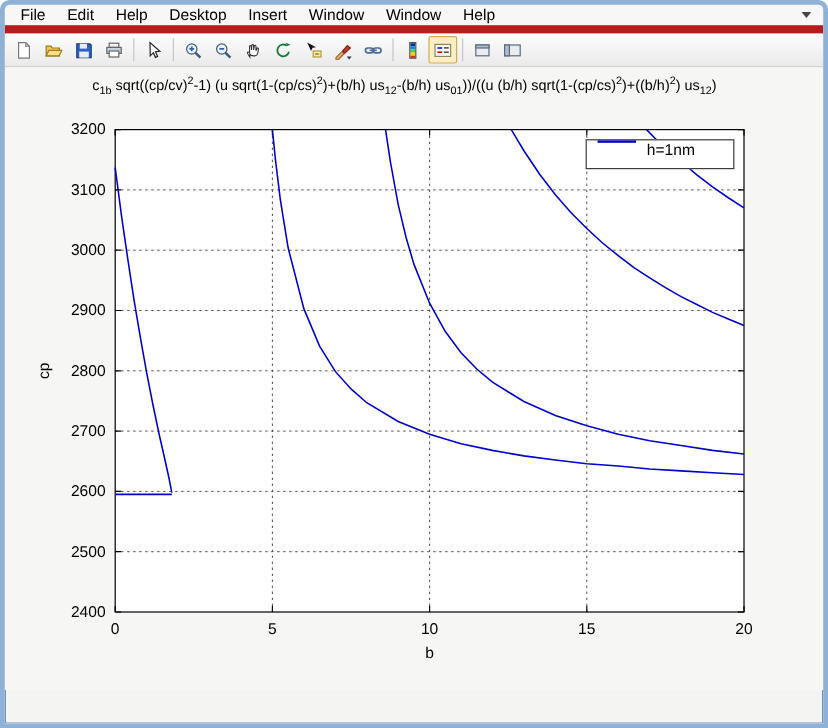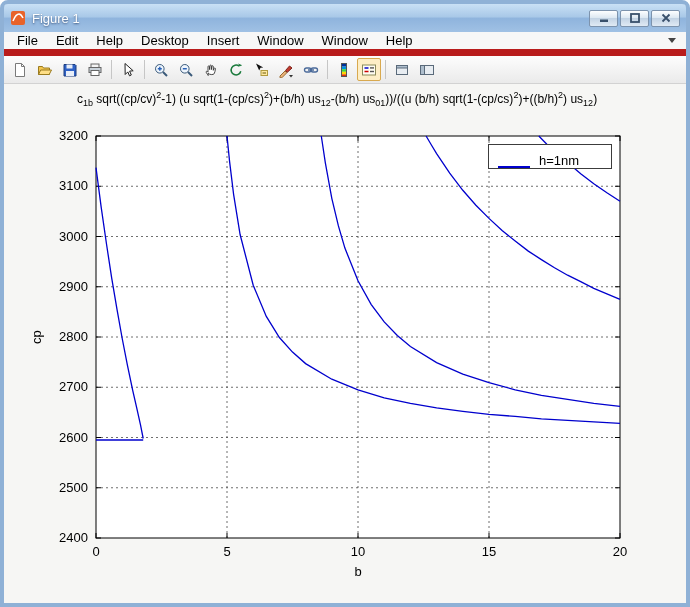--- a/index.html
+++ b/index.html
@@ -40,55 +40,29 @@
   .tb.active { background: #fdeec6; border-color: #d8a94f; }
   .sep { width: 1px; height: 19px; background: #c6c6c6; margin: 0 3px; flex: 0 0 auto; }
 
   .canvas { position: relative; height: 519px; background: #f6f6f4; }
   .plot-title { position: absolute; top: 6px; left: 0; right: 16px; text-align: center;
     font-size: 12px; color: #000; white-space: nowrap; }
   .plot-title sub, .plot-title sup { font-size: 9px; }
   #plot { position: absolute; left: 0; top: 0; }
 
   .legend { position: absolute; left: 484px; top: 60px; width: 124px; height: 25px;
-    background: #fff; border: 1px solid #3c3c3c; display: flex; align-items: flex-end; }
+    background: #fff; border: 1px solid #3c3c3c; display: flex; align-items: flex-start; }
   .legend-line { width: 32px; height: 0; border-top: 2px solid #0000cd; margin-left: 9px; }
   .legend-label { margin-left: 9px; font-size: 13px; color: #000; }
 </style>
 </head>
 <body>
 
 <div class="window">
 
-  <div class="titlebar">
-    <span class="app-icon">
-      <svg width="16" height="16" viewBox="0 0 16 16">
-        <rect x="1" y="1" width="14" height="14" rx="2" fill="#e8632a"></rect>
-        <path d="M3 11c2-5 4-7 6-7s3 2 4 4" stroke="#fff" fill="none" stroke-width="1.5"></path>
-      </svg>
-    </span>
-    <span class="win-title">Figure 1</span>
-    <span class="controls">
-      <span class="wbtn">
-        <svg width="10" height="10" viewBox="0 0 10 10">
-            <rect x="1" y="6.5" width="8" height="2.5" fill="#39506b"></rect>
-          </svg>
-      </span>
-      <span class="wbtn">
-        <svg width="10" height="10" viewBox="0 0 10 10">
-            <rect x="1" y="1" width="8" height="8" fill="none" stroke="#39506b" stroke-width="1.8"></rect>
-          </svg>
-      </span>
-      <span class="wbtn">
-        <svg width="10" height="10" viewBox="0 0 10 10">
-            <path d="M1.5 1.5l7 7M8.5 1.5l-7 7" stroke="#39506b" stroke-width="1.8"></path>
-          </svg>
-      </span>
-    </span>
-  </div>
 
   <div class="menubar">
     <span class="menu-item">File</span>
     <span class="menu-item">Edit</span>
     <span class="menu-item">Help</span>
     <span class="menu-item">Desktop</span>
     <span class="menu-item">Insert</span>
     <span class="menu-item">Window</span>
     <span class="menu-item">Window</span>
     <span class="menu-item">Help</span>

